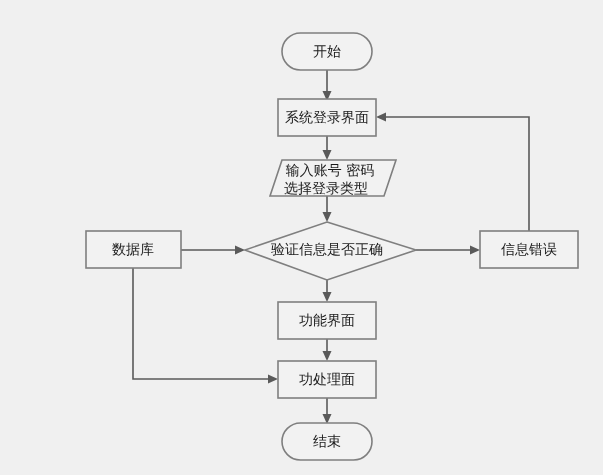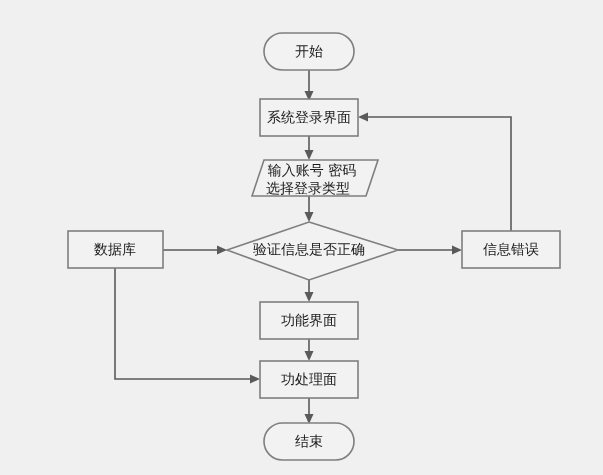--- a/index.html
+++ b/index.html
@@ -11,20 +11,21 @@
     width: 603px;
     height: 475px;
     overflow: hidden;
     font-family: "DejaVu Sans", "Liberation Sans", sans-serif;
   }
   #flowchart-canvas {
     position: relative;
     width: 546px;
     height: 475px;
     background: #f0f0f0;
+    padding-left: 18px;
   }
   svg#diagram {
     display: block;
     width: 603px;
     height: 475px;
   }
   .node-shape {
     fill: #f2f2f2;
     stroke: #7f7f7f;
     stroke-width: 1.6;

